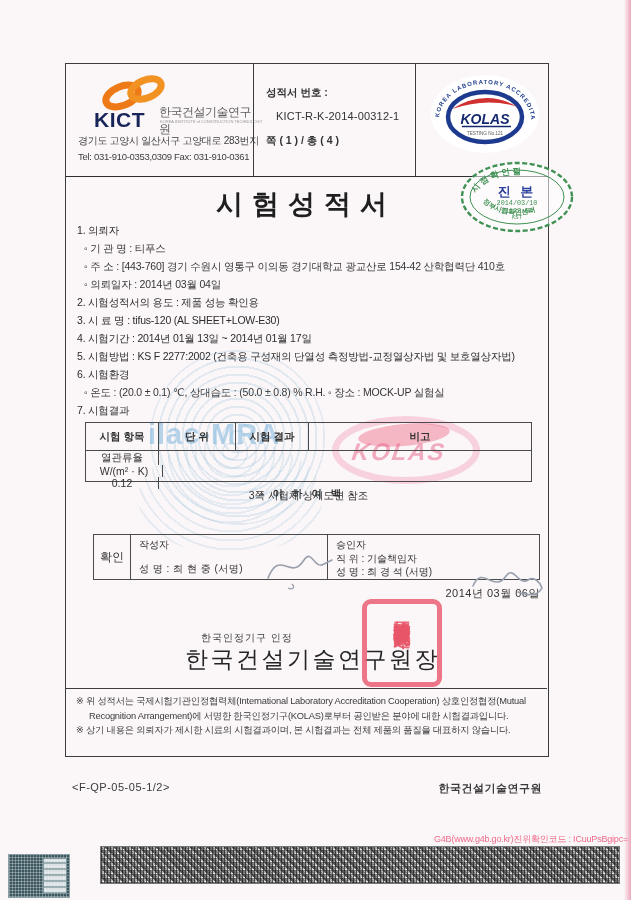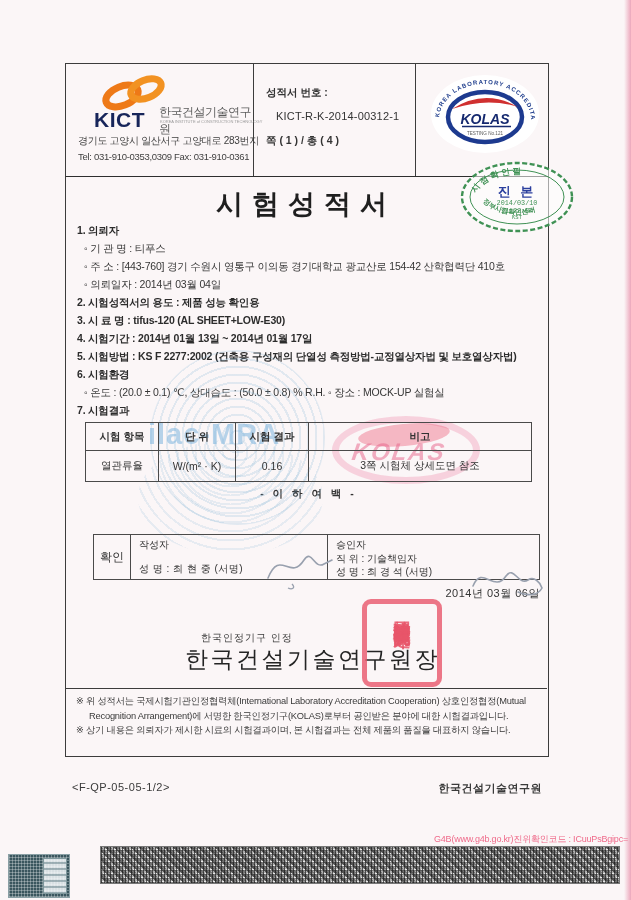--- a/index.html
+++ b/index.html
@@ -25,27 +25,27 @@
   .addr1{left:12px;top:70px;font-size:10px;color:#3f3f3f;white-space:nowrap;letter-spacing:-.3px;}
   .addr2{left:12px;top:87px;font-size:9.5px;color:#3f3f3f;white-space:nowrap;letter-spacing:-.3px;}
   .repno-label{font-size:10.5px;font-weight:700;color:#333;}
   .repno-value{margin:10px 0 0 10px;font-size:11px;color:#333;letter-spacing:.2px;}
   .page-info{margin:12px 0 0 0;font-size:10.5px;font-weight:700;color:#333;}
   
   .doc-title{left:65px;top:186px;width:482px;text-align:center;font-size:27px;font-weight:700;letter-spacing:9px;color:#1f1f1f;}
   
   .body-lines{left:77px;top:221px;width:468px;}
   .bline{height:18px;line-height:18px;font-size:10.5px;white-space:nowrap;color:#363636;letter-spacing:-.2px;}
-  .bline.bold{font-weight:700;color:#2c2c2c;}
+  .bline.bold{font-weight:400;color:#2c2c2c;}
   .bline.sub{padding-left:7px;}
   
   .rtable{left:85px;top:422px;width:447px;height:60px;border:1.4px solid #4a4a4a;box-sizing:border-box;z-index:3;}
   .rtable .row{display:flex;box-sizing:border-box;}
   .rtable .hrow{height:28px;border-bottom:1.2px solid #4a4a4a;}
-  .rtable .drow{height:30px;}
+  .rtable .drow{height:30px;flex-direction:column;}
   .rtable .cell{box-sizing:border-box;display:flex;align-items:center;justify-content:center;font-size:10.5px;color:#333;}
   .rtable .c1{width:73px;border-right:1.2px solid #4a4a4a;}
   .rtable .c2{width:77px;border-right:1.2px solid #4a4a4a;}
   .rtable .c3{width:73px;border-right:1.2px solid #4a4a4a;}
   .rtable .c4{flex:1;}
   .rtable .hrow .cell{font-weight:700;}
   .end-blank{left:85px;top:487px;width:447px;text-align:center;font-size:10.5px;font-weight:700;letter-spacing:3px;color:#333;}
   
   .wm{z-index:1;pointer-events:none;}
   .ripple1{left:150px;top:350px;width:175px;height:175px;border-radius:50%;
@@ -187,21 +187,21 @@
   <div class="abs rtable">
     <div class="row hrow">
       <div class="cell c1">시험 항목</div>
       <div class="cell c2">단 위</div>
       <div class="cell c3">시험 결과</div>
       <div class="cell c4">비고</div>
     </div>
     <div class="row drow">
       <div class="cell c1">열관류율</div>
       <div class="cell c2">W/(m² · K)</div>
-      <div class="cell c3">0.16</div>
+      <div class="cell c3">0.12</div>
       <div class="cell c4">3쪽 시험체 상세도면 참조</div>
     </div>
   </div>
   <div class="abs end-blank">- 이 하 여 백 -</div>
 
   <div class="abs stable">
     <div class="sc sc1">확인</div>
     <div class="sc sc2">
       <div class="srole">작성자</div>
       <div class="sname">성  명 :  최  현  중   (서명)</div>

